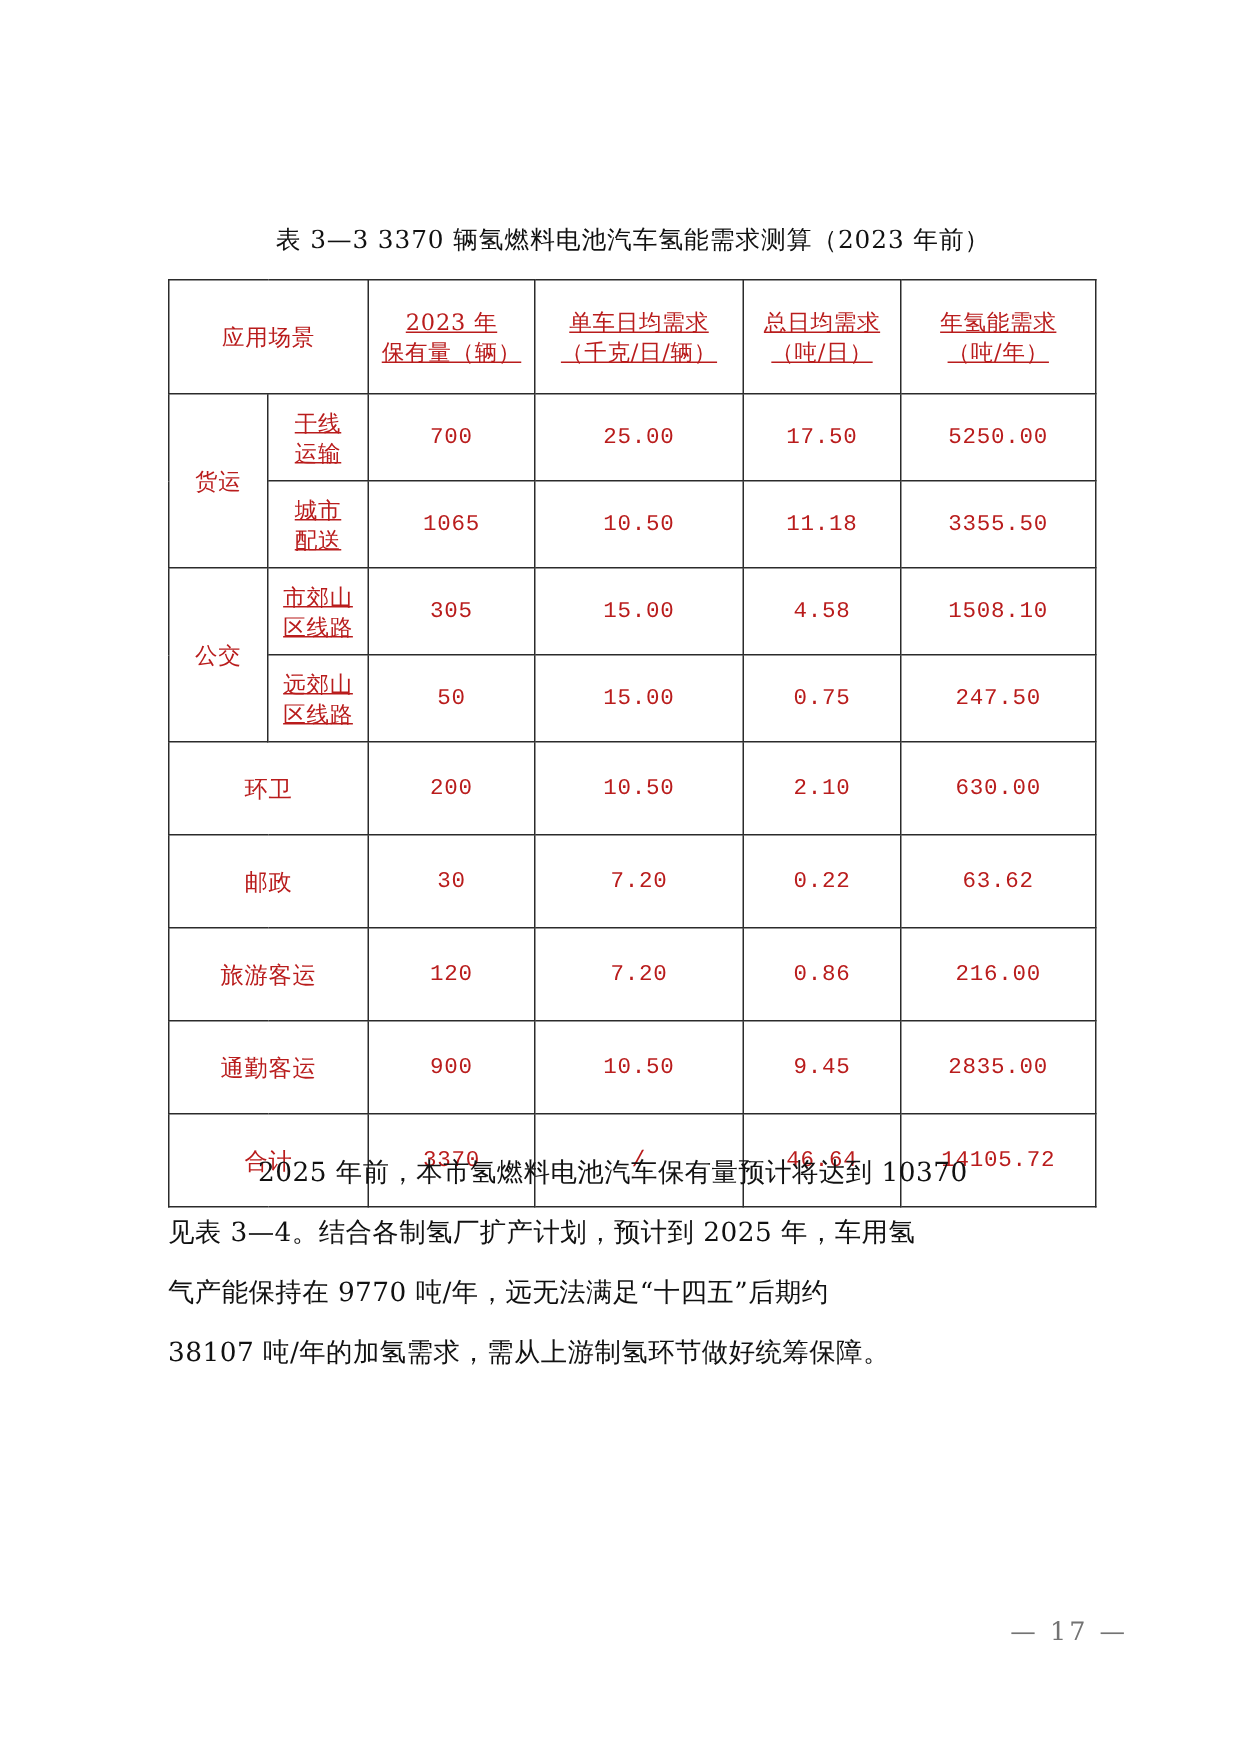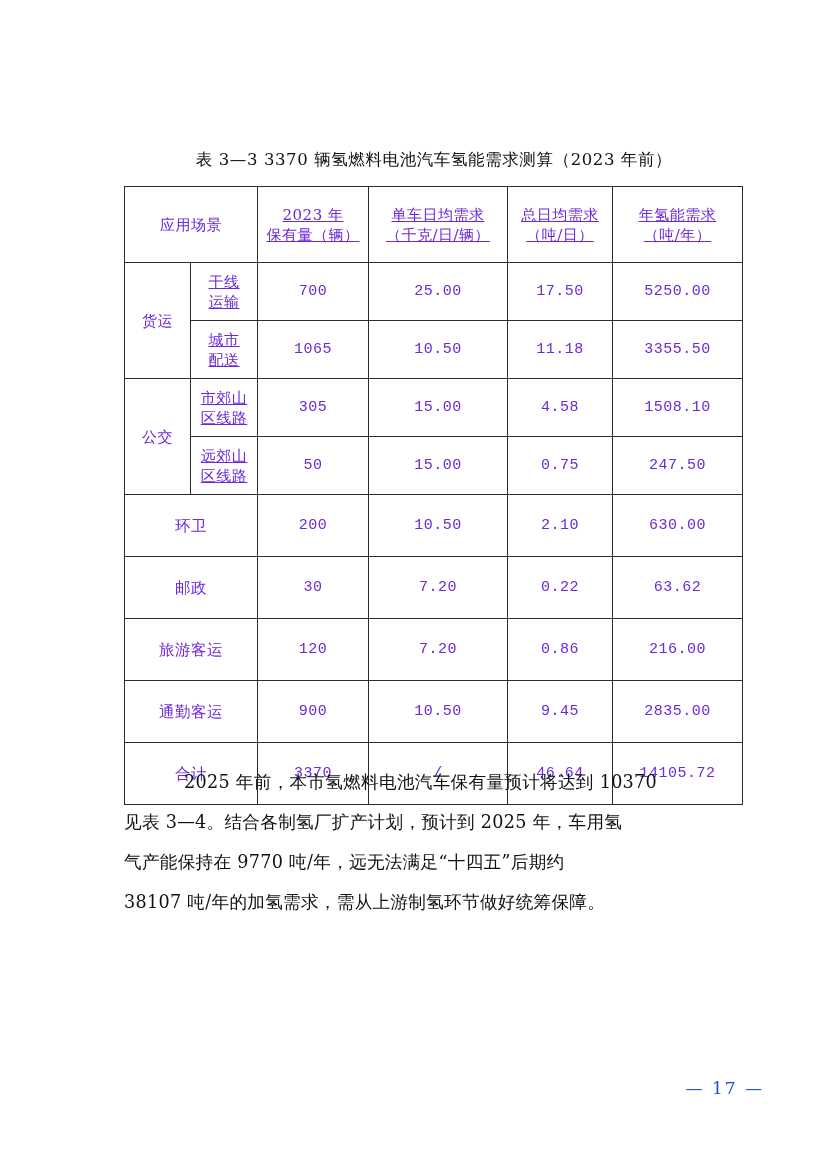--- a/index.html
+++ b/index.html
@@ -11,21 +11,21 @@
   body {
     width: 827px;
     height: 1169px;
     position: relative;
     font-family: "DejaVu Serif", "Liberation Serif", serif;
     color: #1a1a1a;
     overflow: hidden;
   }
   .page {
     position: absolute;
-    left: 12px;
+    left: 0;
     top: 0;
     width: 814px;
     height: 1169px;
     background: #ffffff;
   }
   
   .table-title {
     position: absolute;
     left: 112px;
     top: 148px;
@@ -39,21 +39,21 @@
   }
   
   .data-table {
     position: absolute;
     left: 112px;
     top: 186px;
     width: 618px;
     border-collapse: collapse;
     table-layout: fixed;
     font-size: 15px;
-    color: #6d28d9;
+    color: #b91c1c;
   }
   .data-table td,
   .data-table th {
     border: 1px solid #2b2b2b;
     text-align: center;
     vertical-align: middle;
     padding: 2px 1px;
     font-weight: normal;
     line-height: 20px;
     letter-spacing: 0.5px;
@@ -120,21 +120,21 @@
   }
   
   .page-number {
     position: absolute;
     left: 0;
     top: 1078px;
     width: 752px;
     text-align: right;
     font-size: 17px;
     letter-spacing: 2px;
-    color: #1d4ed8;
+    color: #737373;
   }
 </style>
 </head>
 <body>
 
 <div class="page">
 
   <div class="table-title">表 3—3 3370 辆氢燃料电池汽车氢能需求测算（2023 年前）</div>
 
   <table class="data-table">

